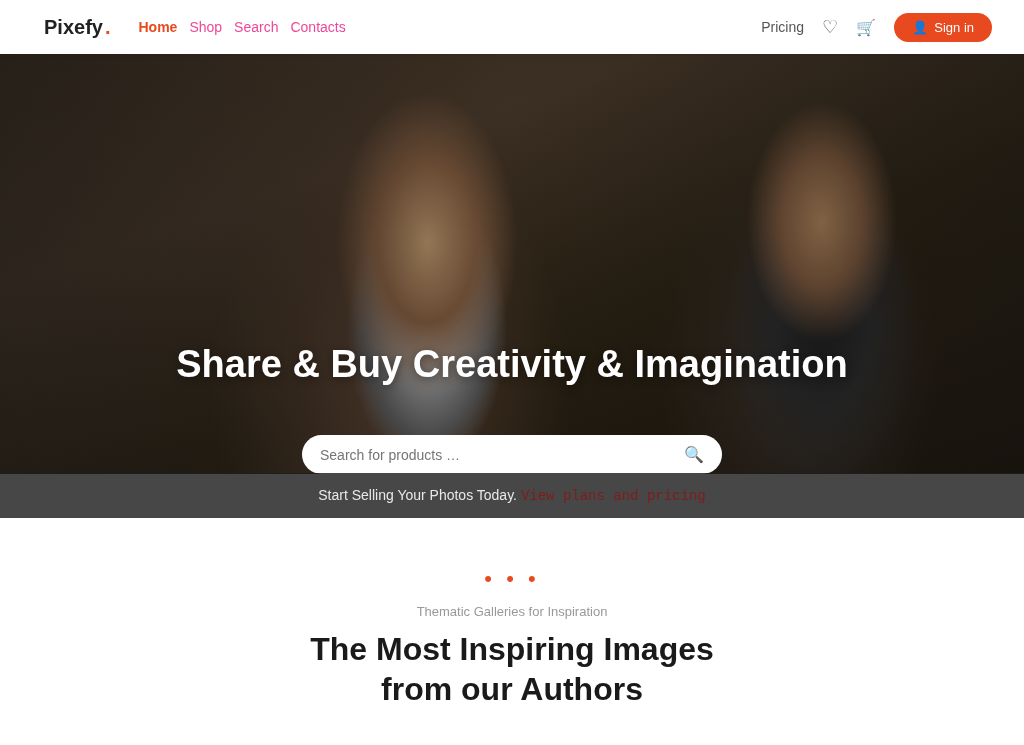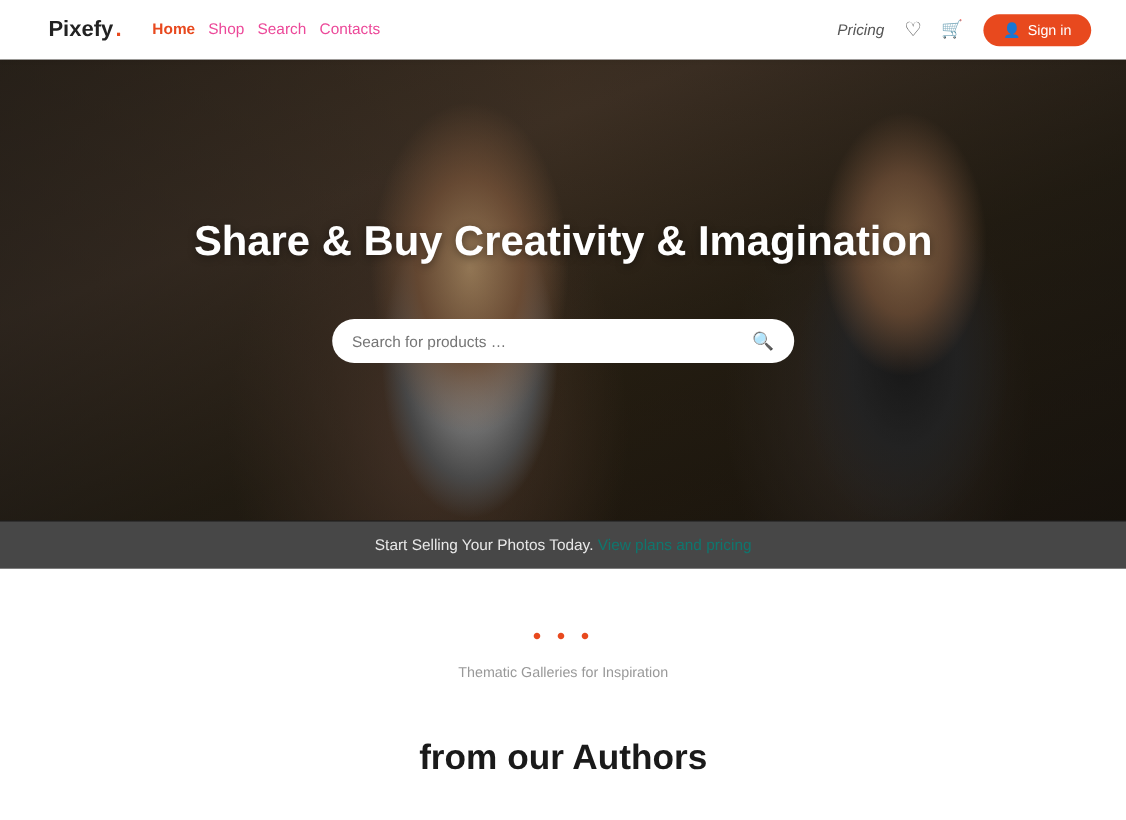--- a/index.html
+++ b/index.html
@@ -17,21 +17,21 @@
       position: relative;
       z-index: 10;
     }
     .navbar-left { display: flex; align-items: center; gap: 28px; margin-left: 12px; }
     .logo { display: flex; align-items: center; gap: 2px; font-size: 20px; font-weight: 700; color: #222; text-decoration: none; }
     .logo-dot { color: #e8491e; }
     .nav-links { display: flex; gap: 12px; list-style: none; }
     .nav-links li a { text-decoration: none; font-size: 14px; color: #ec4899; }
     .nav-links li a.active { color: #e8491e; font-weight: 600; }
     .navbar-right { display: flex; align-items: center; gap: 18px; }
-    .nav-pricing { font-size: 14px; color: #555; text-decoration: none; font-style: italic; }
+    .nav-pricing { font-size: 14px; color: #555; text-decoration: none; }
     .nav-icon { font-size: 18px; color: #555; cursor: pointer; }
     .sign-in-btn {
       background: #e8491e;
       color: #fff;
       border: none;
       border-radius: 20px;
       padding: 7px 18px;
       font-size: 13px;
       cursor: pointer;
       display: flex;
@@ -89,21 +89,21 @@
       background: radial-gradient(ellipse 100px 160px at 50% 40%, #c09060 0%, #8a6040 40%, transparent 75%),
                   radial-gradient(ellipse 120px 200px at 50% 65%, #1a1a1a 0%, #2a2a2a 40%, transparent 80%);
       z-index: 0;
     }
     .hero-content {
       position: relative;
       z-index: 2;
       display: flex;
       flex-direction: column;
       align-items: center;
-      justify-content: center;
+      justify-content: flex-end;
       height: 100%;
       padding: 0 20px;
     }
     .hero-title {
       font-size: 38px;
       font-weight: 700;
       color: #fff;
       text-align: center;
       line-height: 1.2;
       margin-bottom: 10px;
@@ -140,21 +140,21 @@
     .hero-bottom-banner {
       background: rgba(30,30,30,0.82);
       text-align: center;
       padding: 14px 20px;
       font-size: 14px;
       color: rgba(255,255,255,0.88);
       position: relative;
       z-index: 3;
       margin-top: -1px;
     }
-    .hero-bottom-banner a { color: #0f766e; text-decoration: none; font-weight: 500; }
+    .hero-bottom-banner a { color: #7f1d1d; text-decoration: none; font-weight: 500; font-family: Liberation Mono, monospace; }
 
     
     .inspiration-section {
       text-align: center;
       padding: 48px 40px 30px;
     }
     .dots-decor { color: #e8491e; font-size: 22px; letter-spacing: 4px; margin-bottom: 12px; }
     .section-label { font-size: 13px; color: #999; margin-bottom: 10px; }
     .section-title {
       font-size: 32px;
@@ -207,16 +207,16 @@
 
 <div class="hero-bottom-banner">
   <span>Start Selling Your Photos Today.</span>
   <a href="#">View plans and pricing</a>
 </div>
 
 <section class="inspiration-section">
   <div class="dots-decor">• • •</div>
   <p class="section-label">Thematic Galleries for Inspiration</p>
   <h2 class="section-title">
-    <br>
+    <span>The Most Inspiring Images</span><br>
     <span>from our Authors</span>
   </h2>
 </section>
 
 </body></html>

